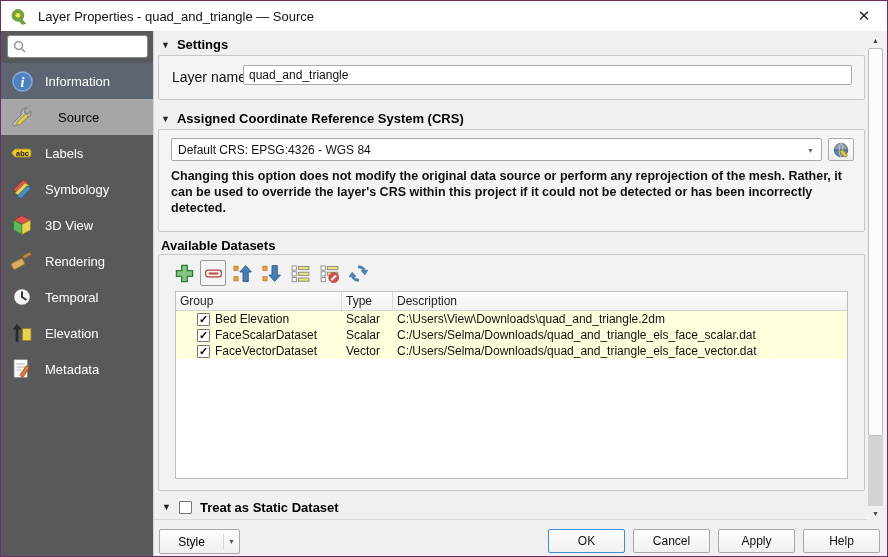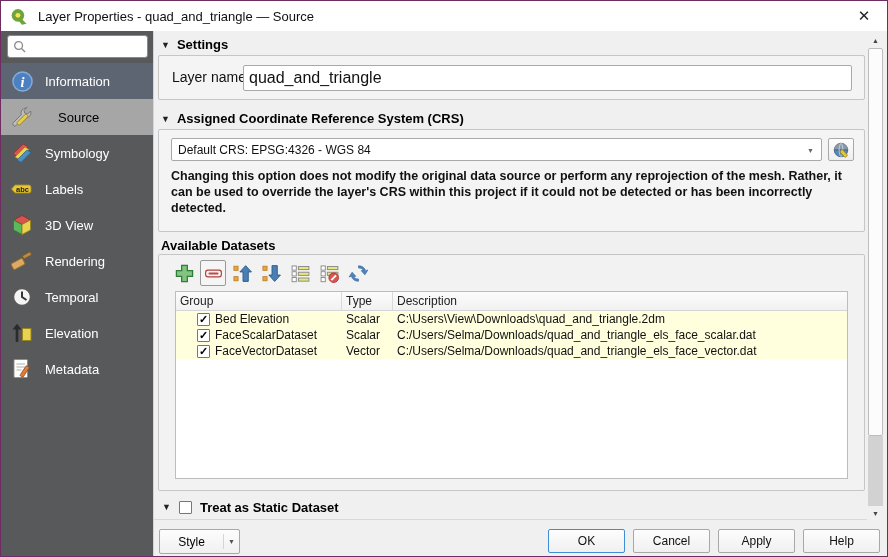--- a/index.html
+++ b/index.html
@@ -20,21 +20,21 @@
   .nav-item.highlighted { background:#5d6573; }
   .nav-icon { width:24px; height:24px; display:flex; align-items:center; justify-content:center; flex:0 0 24px; }
 
   
   .content { position:absolute; left:152px; top:30px; right:0; bottom:0; background:#f0f0f0; border-left:1px solid #d4d4d4; }
   .section-header { position:absolute; left:7px; display:flex; align-items:center; gap:7px; font-size:13px; font-weight:bold; color:#000; }
   .tri { font-size:9px; color:#222; }
   .group-box { position:absolute; left:4px; width:707px; border:1px solid #c6c6c6; border-radius:2px; background:#f4f4f4; }
 
   .field-label { font-size:14px; color:#111; }
-  .text-input { position:absolute; left:84px; right:12px; top:9px; height:26px; background:#fff; border:1px solid #a9a9a9; border-radius:2px; font-size:16px; padding:0 5px; display:flex; align-items:center; color:#111; }
+  .text-input { position:absolute; left:84px; right:12px; top:9px; height:20px; background:#fff; border:1px solid #a9a9a9; border-radius:2px; font-size:12px; padding:0 5px; display:flex; align-items:center; color:#111; }
 
   .combo { position:absolute; left:12px; right:42px; top:8px; height:23px; background:#fff; border:1px solid #a9a9a9; border-radius:2px; display:flex; align-items:center; padding:0 6px; font-size:12px; color:#111; }
   .combo-arrow { position:absolute; right:7px; top:8px; font-size:7px; color:#666; }
   .icon-btn { position:absolute; right:10px; top:8px; width:26px; height:23px; border:1px solid #a9a9a9; border-radius:2px; background:linear-gradient(#fdfdfd,#eee); display:flex; align-items:center; justify-content:center; }
   .warning { position:absolute; left:12px; right:10px; top:38px; font-size:12.5px; font-weight:bold; color:#111; line-height:16px; }
 
   .toolbar { position:absolute; left:12px; top:5px; display:flex; gap:3px; }
   .tool-btn { width:26px; height:26px; display:flex; align-items:center; justify-content:center; border:1px solid transparent; border-radius:2px; }
   .tool-btn.framed { border:1px solid #999; background:#f5f5f5; }
 
@@ -111,35 +111,35 @@
             <svg width="24" height="24" viewBox="0 0 24 24">
               <path d="M16 3a5 5 0 0 0-4.7 6.7L3.6 17.4a2 2 0 1 0 2.8 2.8l7.7-7.7A5 5 0 0 0 20.6 6l-3 3-2.8-.8-.8-2.8 3-3A5 5 0 0 0 16 3z" fill="#bdbdbd" stroke="#6f6f6f" stroke-width="0.9"></path>
               <rect x="10.6" y="8.2" width="3.6" height="13" rx="1" transform="rotate(45 12.4 14.7)" fill="#e6cf4e" stroke="#9a8220" stroke-width="0.9"></rect>
             </svg>
           </span>
           <span>Source</span>
         </div>
         <div class="nav-item">
           <span class="nav-icon">
             <svg width="24" height="24" viewBox="0 0 24 24">
+              <path d="M5 8 h14 a2 2 0 0 1 2 2 v4 a2 2 0 0 1-2 2 H5 L1.5 12 z" fill="#e9c832" stroke="#a58a1d" stroke-width="0.9"></path>
+              <text x="12.5" y="15.2" font-size="7.5" font-weight="bold" text-anchor="middle" fill="#1a1a1a">abc</text>
+            </svg>
+          </span>
+          <span>Labels</span>
+        </div>
+        <div class="nav-item">
+          <span class="nav-icon">
+            <svg width="24" height="24" viewBox="0 0 24 24">
               <path d="M3 13 L13 3 l5 2.5 -10 10 z" fill="#d9534f" stroke="#8a2f2c" stroke-width="0.7"></path>
               <path d="M5 16 L15 6 l4 2.5 -10 10 z" fill="#e8d44d" stroke="#9a8220" stroke-width="0.7"></path>
               <path d="M7 19 L17 9 l4 2.5 -10 10 z" fill="#4a90c0" stroke="#2d5a8a" stroke-width="0.7"></path>
             </svg>
           </span>
           <span>Symbology</span>
-        </div>
-        <div class="nav-item">
-          <span class="nav-icon">
-            <svg width="24" height="24" viewBox="0 0 24 24">
-              <path d="M5 8 h14 a2 2 0 0 1 2 2 v4 a2 2 0 0 1-2 2 H5 L1.5 12 z" fill="#e9c832" stroke="#a58a1d" stroke-width="0.9"></path>
-              <text x="12.5" y="15.2" font-size="7.5" font-weight="bold" text-anchor="middle" fill="#1a1a1a">abc</text>
-            </svg>
-          </span>
-          <span>Labels</span>
         </div>
         <div class="nav-item">
           <span class="nav-icon">
             <svg width="24" height="24" viewBox="0 0 24 24">
               <polygon points="12,2.5 20.5,7 12,11.5 3.5,7" fill="#d9534f" stroke="#8a2f2c" stroke-width="0.8"></polygon>
               <polygon points="3.5,7 12,11.5 12,21.5 3.5,17" fill="#5cb85c" stroke="#2f7a2f" stroke-width="0.8"></polygon>
               <polygon points="20.5,7 12,11.5 12,21.5 20.5,17" fill="#e8d44d" stroke="#9a8220" stroke-width="0.8"></polygon>
             </svg>
           </span>
           <span>3D View</span>

